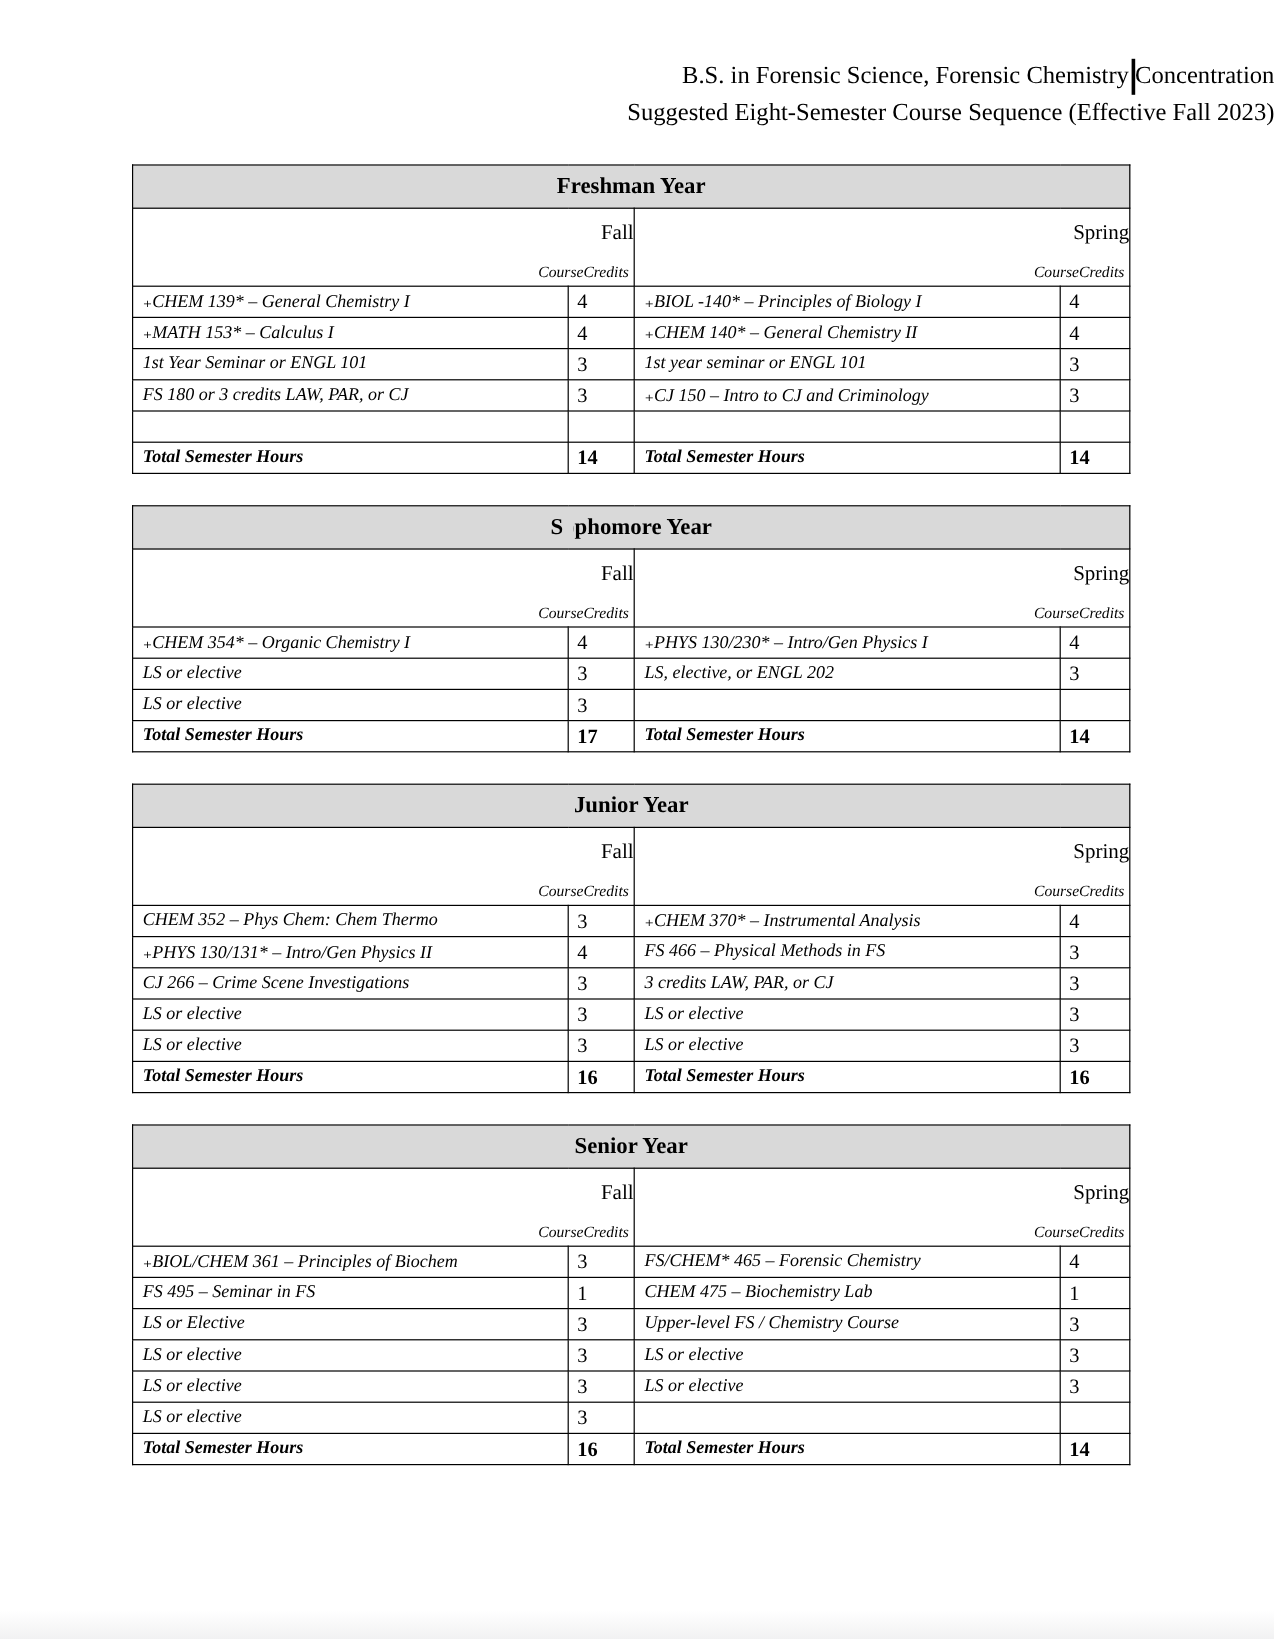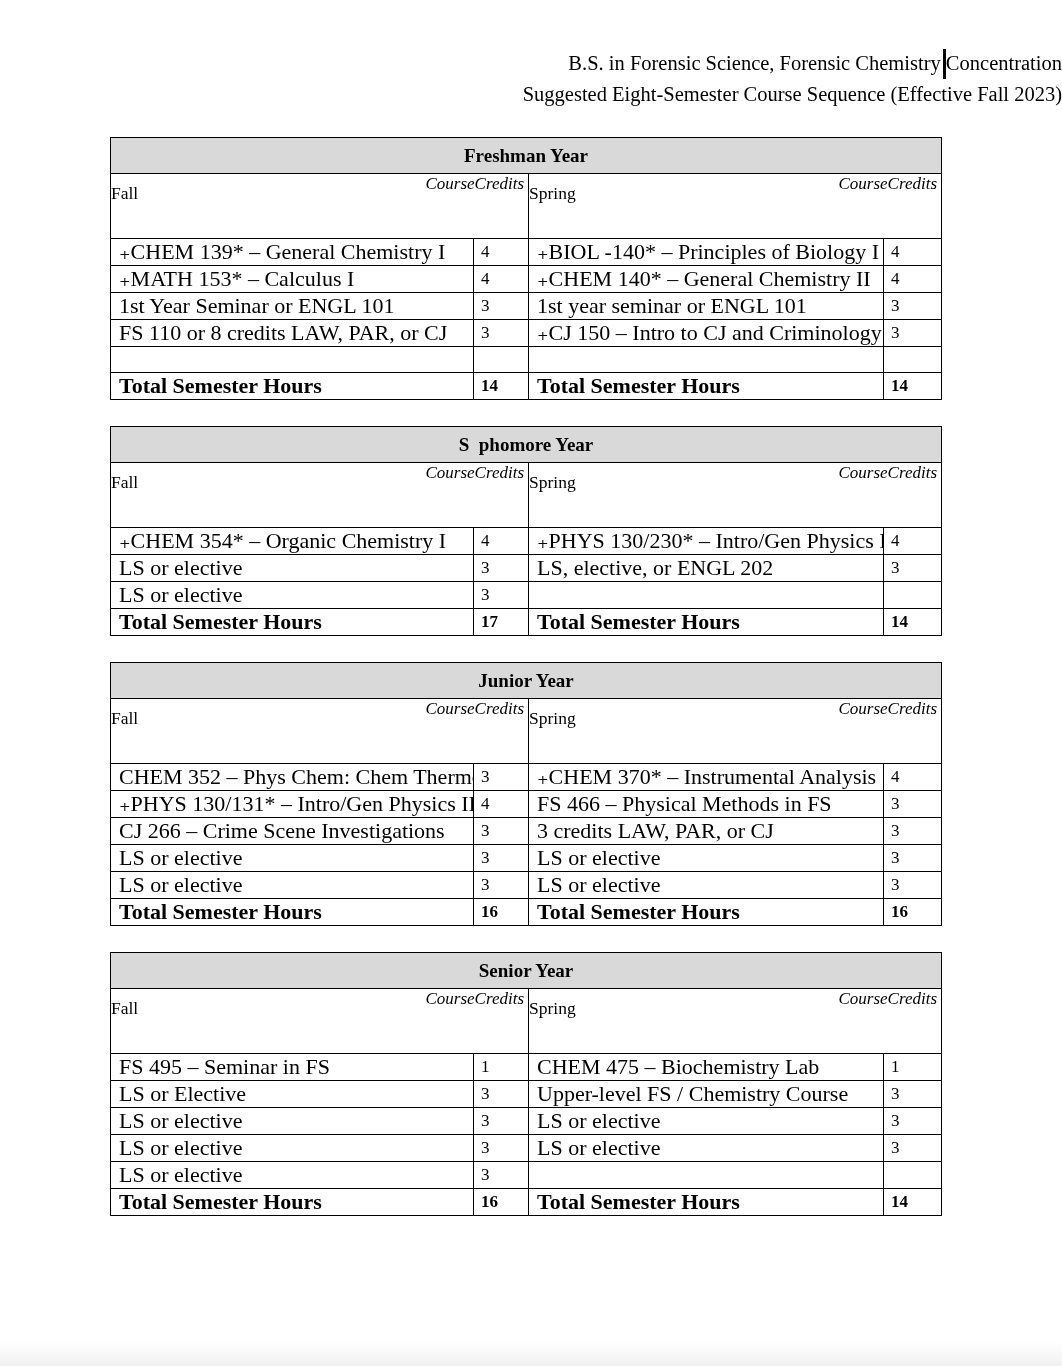--- a/index.html
+++ b/index.html
@@ -24,31 +24,32 @@
     background:#d9d9d9;text-align:center;font-weight:bold;
     font-size:19px;height:35px;
   }
   .ycap-wrap{position:relative;display:inline-block;}
   .artifact-patch{
     position:absolute;left:10px;top:3px;width:9px;height:17px;
     background:#d9d9d9;
   }
   .season{height:64px;}
   .season-inner{
-    display:flex;flex-direction:row;justify-content:space-between;
+    display:flex;flex-direction:column;justify-content:space-between;
     height:64px;
+    align-items:flex-end;
   }
   .sname{text-align:center;font-size:17.5px;padding-top:9px;}
   .clabels{
     display:flex;justify-content:space-between;
-    font-style:italic;font-size:17px;padding:0 4px 3px 8px;
+    font-style:italic;font-size:13px;padding:0 4px 3px 8px;
   }
   .c{
-    font-size:22px;height:25px;padding:0 6px 0 8px;
-    white-space:nowrap;overflow:hidden;
+    font-size:15px;height:25px;padding:0 6px 0 8px;
+    white-space:nowrap;overflow:hidden;font-style:italic;
   }
   .n{font-size:17px;height:25px;padding:0 4px 0 7px;}
   tr.total-row td{font-weight:bold;}
 
   .cursor-bar{
     position:absolute;left:943px;top:49px;width:2.5px;height:30px;
     background:#000;
   }
   .bottom-shade{
     position:absolute;left:0;right:0;bottom:0;height:24px;
@@ -108,21 +109,21 @@
     <td class="c">₊CHEM 140* – General Chemistry II</td>
     <td class="n">4</td>
   </tr>
   <tr>
     <td class="c">1st Year Seminar or ENGL 101</td>
     <td class="n">3</td>
     <td class="c">1st year seminar or ENGL 101</td>
     <td class="n">3</td>
   </tr>
   <tr>
-    <td class="c">FS 110 or 8 credits LAW, PAR, or CJ</td>
+    <td class="c">FS 180 or 3 credits LAW, PAR, or CJ</td>
     <td class="n">3</td>
     <td class="c">₊CJ 150 – Intro to CJ and Criminology</td>
     <td class="n">3</td>
   </tr>
   <tr>
     <td class="c"></td>
     <td class="n"></td>
     <td class="c"></td>
     <td class="n"></td>
   </tr>
@@ -294,20 +295,26 @@
       <div class="season-inner">
         <div class="sname">Spring</div>
         <div class="clabels">
           <span>Course</span>
           <span>Credits</span>
         </div>
       </div>
     </td>
   </tr>
   <tr>
+    <td class="c">₊BIOL/CHEM 361 – Principles of Biochem</td>
+    <td class="n">3</td>
+    <td class="c">FS/CHEM* 465 – Forensic Chemistry</td>
+    <td class="n">4</td>
+  </tr>
+  <tr>
     <td class="c">FS 495 – Seminar in FS</td>
     <td class="n">1</td>
     <td class="c">CHEM 475 – Biochemistry Lab</td>
     <td class="n">1</td>
   </tr>
   <tr>
     <td class="c">LS or Elective</td>
     <td class="n">3</td>
     <td class="c">Upper-level FS / Chemistry Course</td>
     <td class="n">3</td>

